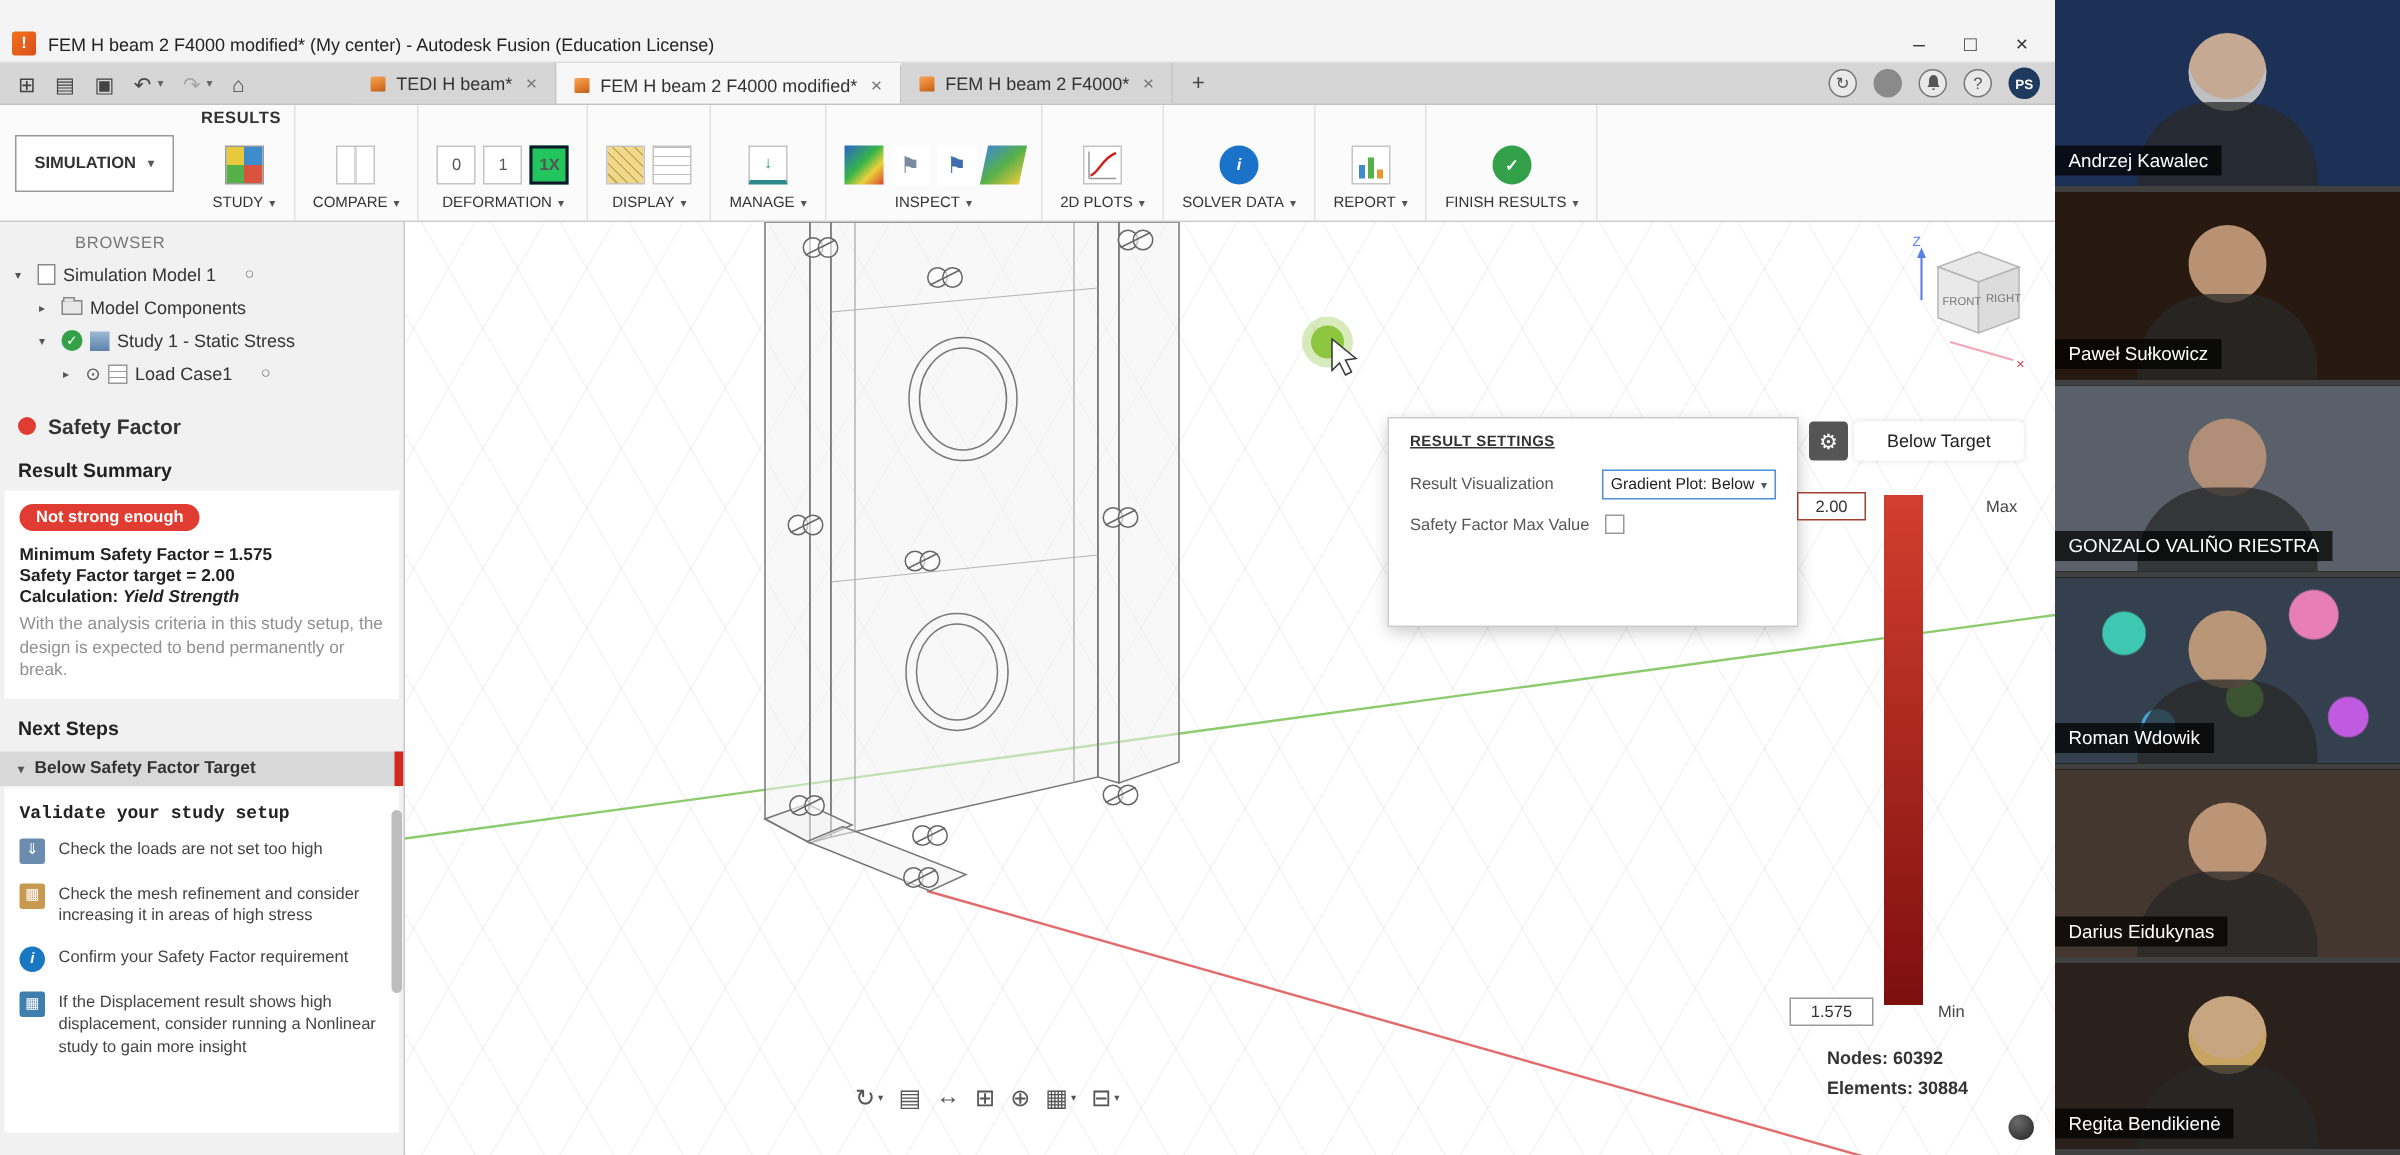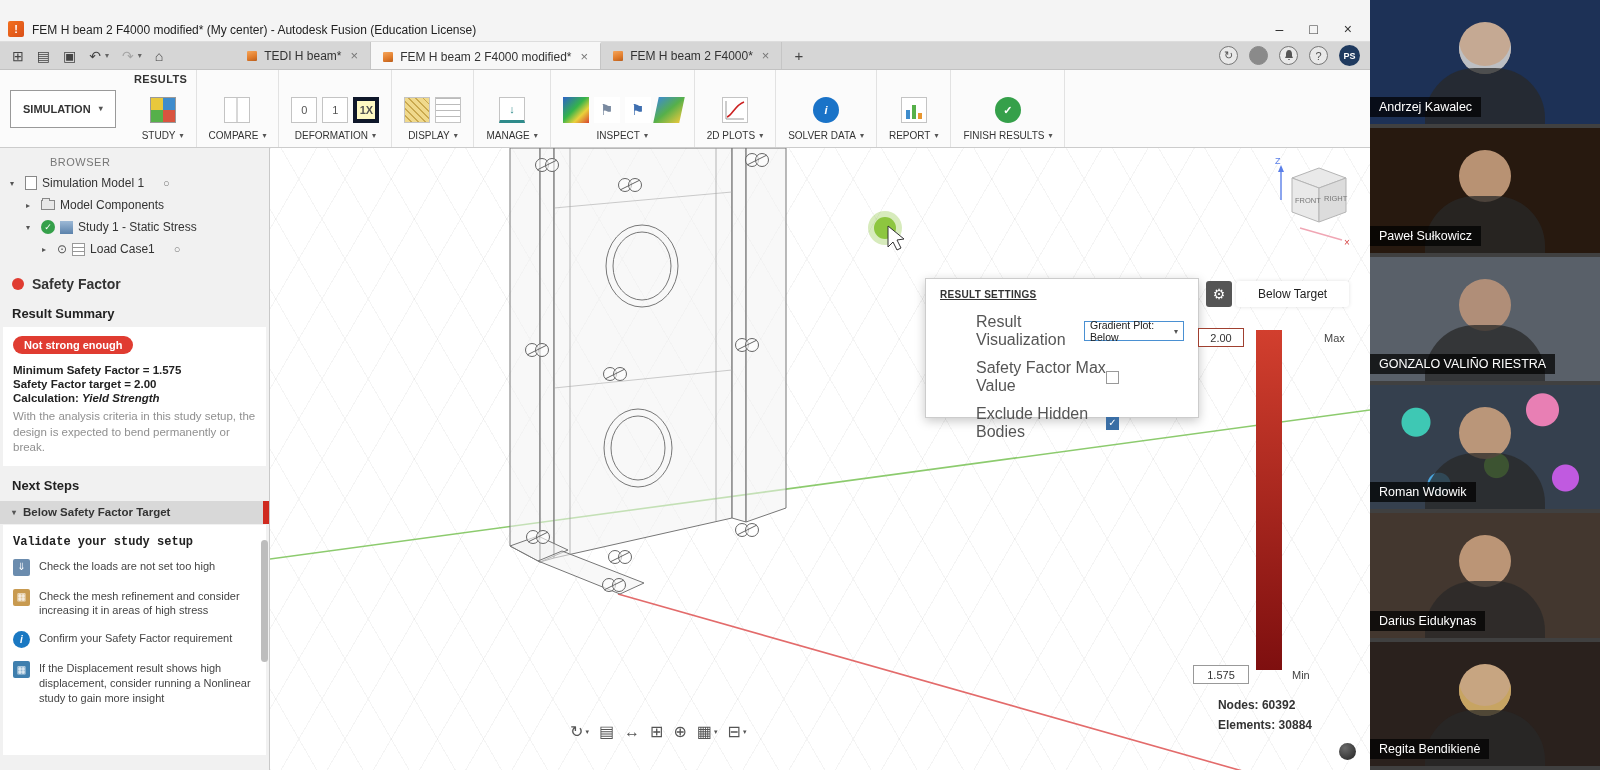--- a/index.html
+++ b/index.html
@@ -39,21 +39,21 @@
   .section-label { position:absolute; left:134px; top:3px; font-size:11px; font-weight:bold; color:#333; letter-spacing:.4px; }
   .ws-btn { align-self:center; display:flex; align-items:center; gap:8px; border:1px solid #9a9a9a; background:#fff; font-size:11px; font-weight:bold; color:#333; padding:12px 12px; margin-right:14px; }
   .rgroup { display:flex; flex-direction:column; justify-content:flex-end; align-items:center; padding:0 12px 6px 12px; border-right:1px solid #e2e2e2; }
   .rg-icons { display:flex; align-items:center; gap:5px; margin-bottom:7px; }
   .rg-label { display:flex; align-items:center; gap:4px; font-size:10px; color:#333; white-space:nowrap; }
   .caret { font-size:8px; color:#555; }
   .ic26 { width:26px; height:26px; border:1px solid #c4c4c4; background:#fff; display:flex; align-items:center; justify-content:center; font-size:11px; color:#555; position:relative; }
   .ic26.noborder { border:none; }
   .ic-study { background:conic-gradient(#3f8ccc 0 25%, #d9543f 0 50%, #56b04a 0 75%, #e8c83c 0); border:1px solid #999; }
   .ic-compare { background:linear-gradient(90deg,#fff 0 45%, #d8d8d8 45% 55%, #fff 55%); }
-  .ic-scale1x { background:#fef9c3; border:4px solid #0f172a; font-weight:bold; }
+  .ic-scale1x { background:#22c55e; border:2px solid #0f172a; font-weight:bold; }
   .ic-mesh-y { background:repeating-linear-gradient(45deg,#f0d98c 0 4px,#caa94f 4px 5px); }
   .ic-grid-w { background:repeating-linear-gradient(0deg,#fff 0 5px,#bbb 5px 6px), repeating-linear-gradient(90deg,#fff 0 5px,#bbb 5px 6px); }
   .ic-manage { color:#2e8b8b; font-weight:bold; border-bottom:3px solid #2e8b8b; }
   .ic-rainbow { background:linear-gradient(135deg,#2e62c9,#35b44a 45%,#ead13b 70%,#d8432f); border:none; }
   .ic-tilt { background:linear-gradient(135deg,#3f8ccc,#56b04a 50%,#e8c83c); transform:skewX(-12deg); border:none; }
   .ic-info { background:#1a73c8; border-radius:50%; border:none; color:#fff; font-weight:bold; font-style:italic; }
   .ic-finish { background:#35a04a; border-radius:50%; border:none; color:#fff; font-weight:bold; }
   .ic-report { display:flex; align-items:flex-end; justify-content:center; gap:2px; padding-bottom:3px; }
   .ic-report i { display:block; width:4px; background:#3fa34d; }
   .ic-report i:nth-child(1){height:9px; background:#3f8ccc;}
@@ -118,21 +118,21 @@
   .vc-label { font-size:7.5px; fill:#777; font-family:"Liberation Sans",sans-serif; }
   .vc-z { stroke:#5a7fe8; stroke-width:1.4; }
   .vc-ztext { font-size:9px; fill:#5a7fe8; }
   .vc-red { stroke:#f0a6b4; stroke-width:1.4; }
   .vc-x { font-size:10px; fill:#d64545; }
 
   
   .dialog { position:absolute; left:655px; top:130px; width:274px; height:140px; background:#fff; border:1px solid #ccc; box-shadow:0 3px 10px rgba(0,0,0,.22); }
   .dlg-title { padding:10px 14px 8px 14px; font-size:10px; font-weight:bold; color:#333; letter-spacing:.3px;text-decoration:underline; }
   .dlg-row { display:flex; align-items:center; padding:5px 14px; }
-  .dlg-label { width:130px; font-size:16px; color:#555;margin-left:36px; }
+  .dlg-label { width:130px; font-size:11px; color:#555; }
   .dropdown { display:flex; align-items:center; justify-content:space-between; width:118px; height:20px; border:1px solid #4a90d2; background:#fff; font-size:10.5px; color:#222; padding:0 5px; }
   .checkbox { width:13px; height:13px; border:1px solid #999; background:#fff; display:flex; align-items:center; justify-content:center; font-size:10px; color:transparent; }
   .checkbox.checked { background:#3a6ea5; border-color:#3a6ea5; color:#fff; }
   .checkbox.checked::after { content:"✓"; color:#fff; font-size:10px; line-height:1; }
 
   
   .legend-gear { position:absolute; left:936px; top:133px; width:26px; height:26px; background:#555; color:#fff; display:flex; align-items:center; justify-content:center; font-size:14px; border-radius:3px; }
   .legend-pill { position:absolute; left:966px; top:133px; height:26px; background:rgba(255,255,255,.95); border-radius:4px; display:flex; align-items:center; padding:0 22px; font-size:12px; color:#222; box-shadow:0 0 4px rgba(0,0,0,.12); }
   .legend-max { position:absolute; left:928px; top:180px; width:46px; height:19px; background:#fff; border:1.6px solid #a04030; font-size:11px; color:#333; display:flex; align-items:center; justify-content:center; }
   .legend-min { position:absolute; left:923px; top:517px; width:56px; height:19px; background:#fff; border:1px solid #999; font-size:11px; color:#333; display:flex; align-items:center; justify-content:center; }
@@ -522,24 +522,20 @@
             <span class="dlg-label">Result Visualization</span>
             <span class="dropdown">
               <span>Gradient Plot: Below</span>
               <span class="caret">▾</span>
             </span>
           </div>
           <div class="dlg-row">
             <span class="dlg-label">Safety Factor Max Value</span>
             <span class="checkbox"></span>
           </div>
-          <div class="dlg-row">
-            <span class="dlg-label">Exclude Hidden Bodies</span>
-            <span class="checkbox checked"></span>
-          </div>
         </div>
 
         <div class="legend-gear">⚙</div>
         <div class="legend-pill">Below Target</div>
         <div class="legend-max">2.00</div>
         <div class="legend-bar" style="background: linear-gradient(rgb(210, 63, 46), rgb(126, 15, 15));"></div>
         <div class="legend-maxlab">Max</div>
         <div class="legend-min">1.575</div>
         <div class="legend-minlab">Min</div>
 

